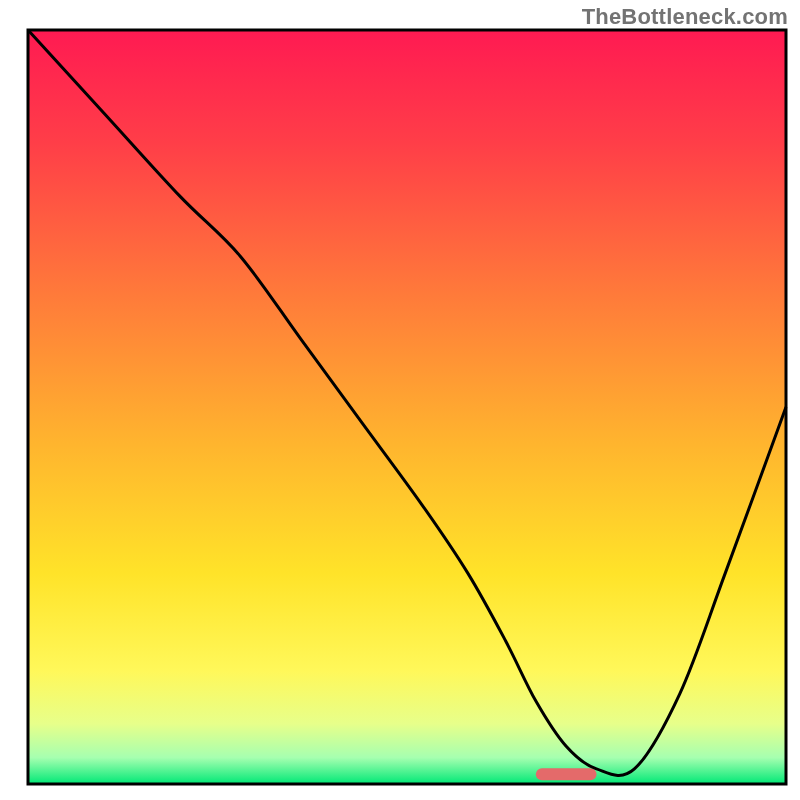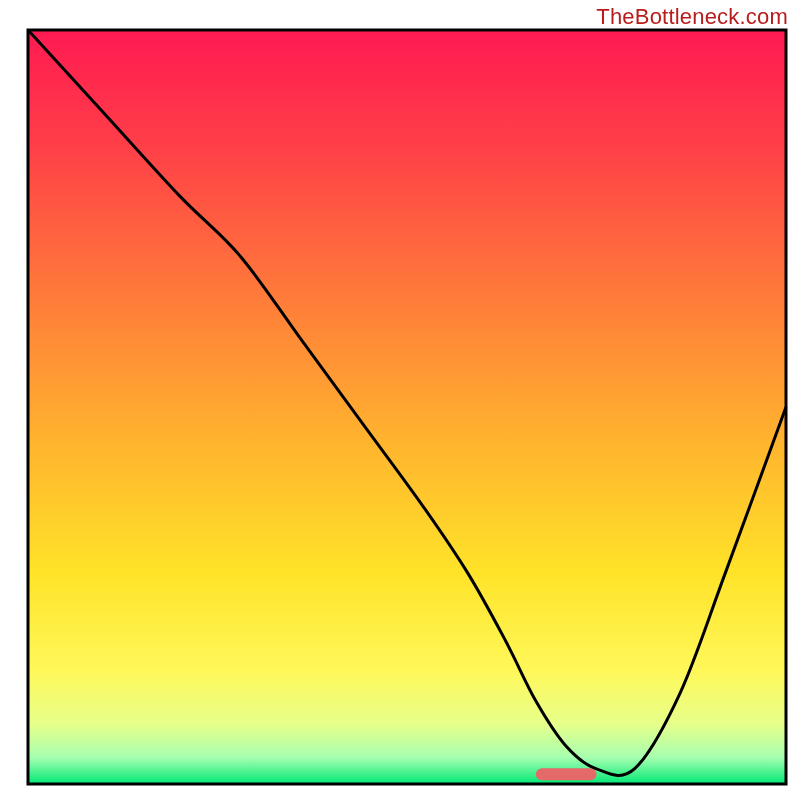--- a/index.html
+++ b/index.html
@@ -12,23 +12,23 @@
   }
   .wrap {
     position: relative;
     width: 800px;
     height: 800px;
   }
   .watermark {
     position: absolute;
     top: 4px;
     right: 12px;
-    color: #b91c1c;
+    color: #737373;
     font-size: 22px;
-    font-weight: 400;
+    font-weight: 700;
     letter-spacing: 0.2px;
     z-index: 10;
   }
   svg {
     position: absolute;
     left: 0;
     top: 0;
   }
 </style>
 </head>

